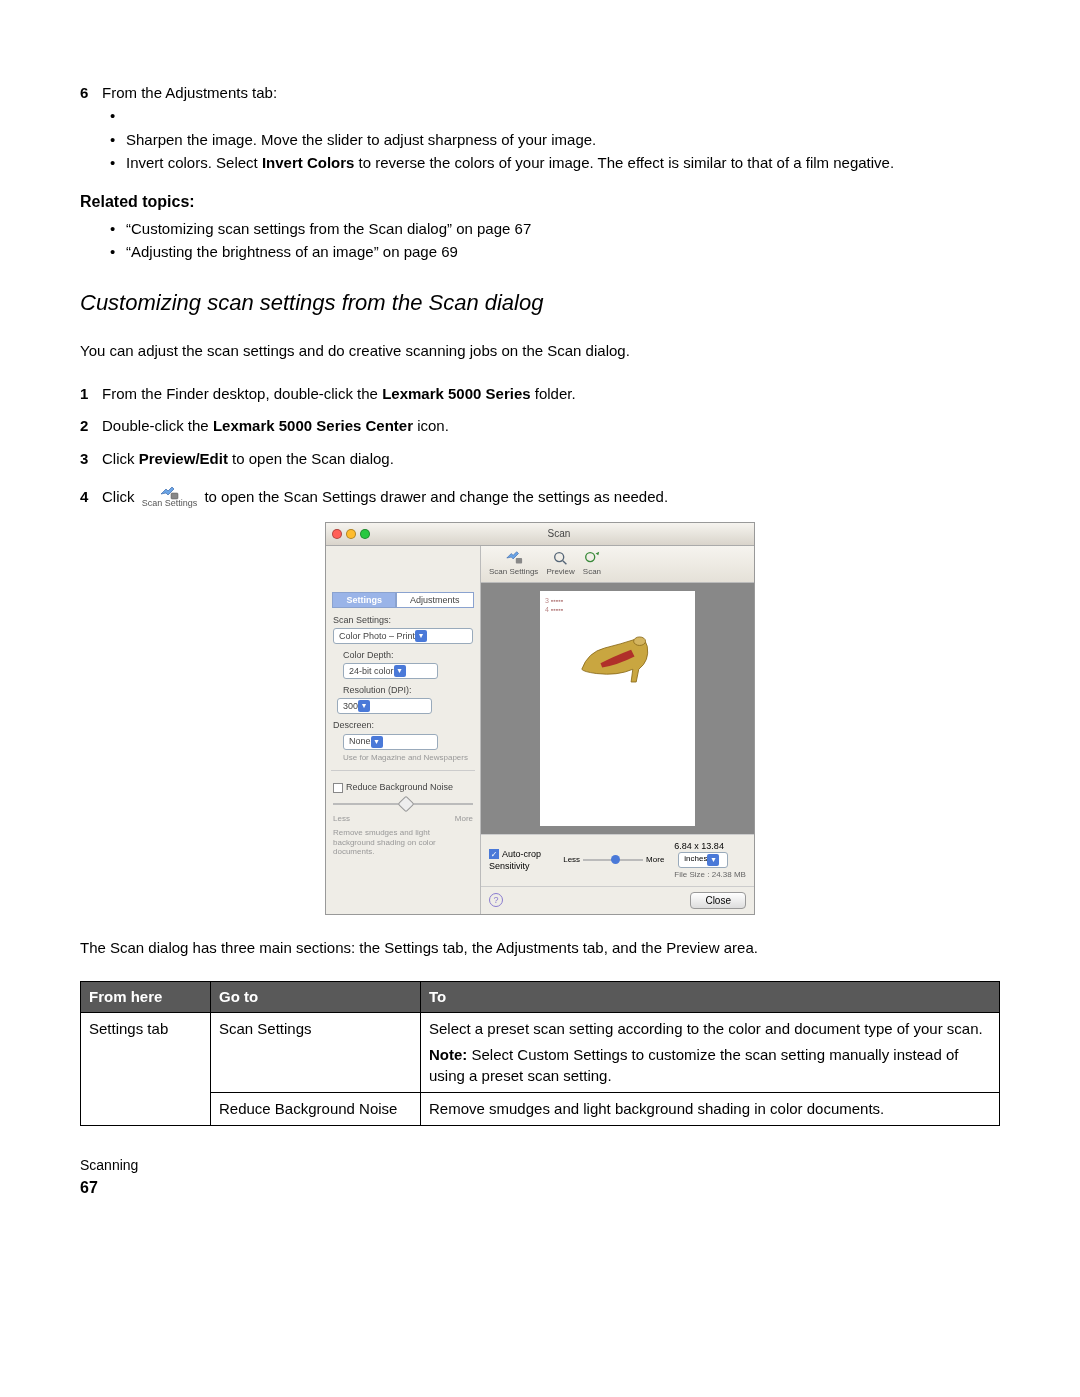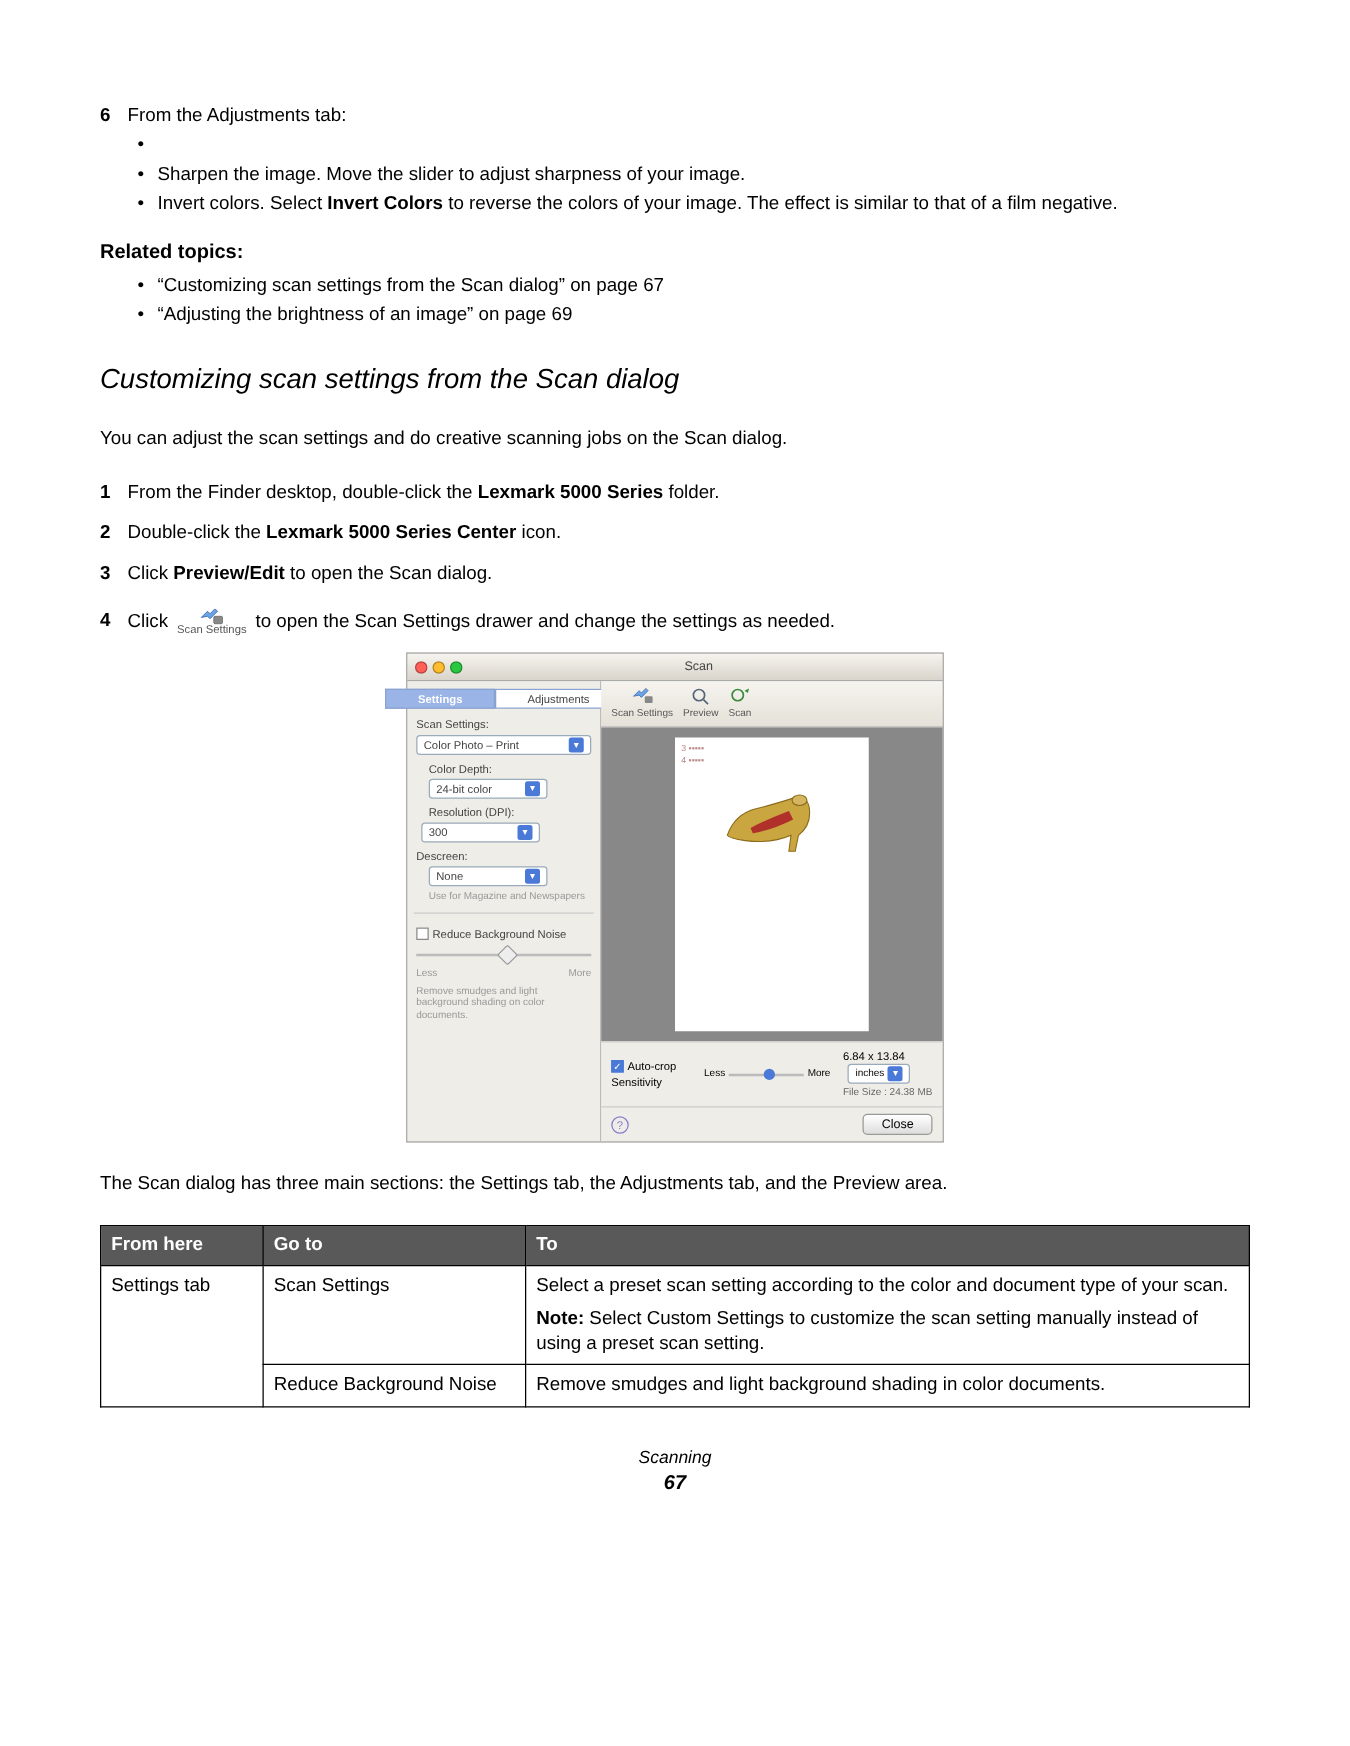--- a/index.html
+++ b/index.html
@@ -18,24 +18,24 @@
 
   .shot { width:430px; margin:14px auto 16px auto; border:1px solid #999; background:#e9e6e1; font-family:'Lucida Grande', Arial, sans-serif; }
   .shot .tb { display:flex; align-items:center; padding:4px 6px; background:linear-gradient(#f6f4ef,#d9d4cb); border-bottom:1px solid #aaa; font-size:10px; }
   .tb .tl { display:flex; gap:4px;}
   .tl span { width:10px; height:10px; border-radius:50%; border:1px solid rgba(0,0,0,.3); }
   .tl .r{background:#ff5f57}.tl .y{background:#febc2e}.tl .g{background:#28c840}
   .tb .ttl { flex:1; text-align:center; color:#444; }
   .shot .body { display:flex; }
   .sidepanel { width:155px; background:#efede7; border-right:1px solid #bbb; padding:6px 7px 10px 7px; font-size:9px; color:#444; }
   .segtabs { display:flex; justify-content:center; margin-bottom:6px;}
-  .segtabs span { background:#fff; border:1px solid #8aa2cf; padding:1px 25px; font-size:9px;}
+  .segtabs span { background:#fff; border:1px solid #8aa2cf; padding:1px 13px; font-size:9px;margin-top:40px;}
   .segtabs .on { background:#9ab4e8; color:#fff; font-weight:bold;}
   .lbl { margin:5px 0 2px 0; }
-  .dd { display:flex; align-items:center; background:#fff; border:1px solid #9ab; border-radius:3px; padding:1px 5px; justify-content:space-between; height:16px; }
+  .dd { display:flex; align-items:center; background:#fff; border:1px solid #9ab; border-radius:3px; padding:1px 5px; height:16px; }
   .dd .arr { width:12px; height:12px; background:#4a79d8; border-radius:2px; color:#fff; font-size:8px; text-align:center; line-height:12px;}
   .chk { margin:10px 0 3px 0;}
   .slider { height:16px; position:relative; margin:2px 0;}
   .slider .tr{position:absolute;top:7px;left:0;right:0;height:2px;background:#bbb;}
   .slider .th{position:absolute;top:2px;left:48%;width:12px;height:12px;background:#eee;border:1px solid #999;border-radius:2px;transform:rotate(45deg);}
   .slbl{display:flex;justify-content:space-between;font-size:8px;color:#999;}
   .hint{font-size:8px;color:#999;margin-top:3px;line-height:1.2;}
   .rside{flex:1;display:flex;flex-direction:column;}
   .tbar{display:flex;gap:8px;padding:4px 8px;background:linear-gradient(#f6f4ef,#e5e1d8);border-bottom:1px solid #bbb;font-size:8px;color:#555;}
   .tbtn{display:flex;flex-direction:column;align-items:center;gap:1px;}
@@ -47,21 +47,21 @@
   .brow .mid{flex:1;}
   .hslider{display:flex;align-items:center;gap:3px;font-size:8px;}
   .hslider .tr2{width:60px;height:2px;background:#bbb;position:relative;}
   .hslider .th2{position:absolute;top:-4px;left:28px;width:9px;height:9px;background:#4a79d8;border-radius:50%;}
   .closebtn{background:linear-gradient(#fff,#ddd);border:1px solid #999;border-radius:4px;padding:2px 14px;font-size:10px;}
   .qm{width:14px;height:14px;border:1px solid #8a7cd0;border-radius:50%;color:#8a7cd0;font-size:9px;text-align:center;line-height:12px;}
 
   table.doc { width:100%; border-collapse:collapse; margin:10px 0 30px 0; border:1.5px solid #000;}
   table.doc th { background:#595959; color:#fff; text-align:left; font-weight:bold; padding:5px 8px; border:1px solid #000; font-size:15px;}
   table.doc td { padding:6px 8px; border:1px solid #000; vertical-align:top; font-size:15px;}
-  .footer{text-align:center;font-size:14px;margin-top:30px;font-style:italic;}
+  .footer{font-size:14px;margin-top:30px;}
   .footer .pn{font-weight:bold;font-size:16px;margin-top:2px;}
 </style>
 </head>
 <body>
 
 <div class="num-item">
   <div class="n">6</div>
   <div class="t">From the Adjustments tab:</div>
 </div>
 <div class="bul">

